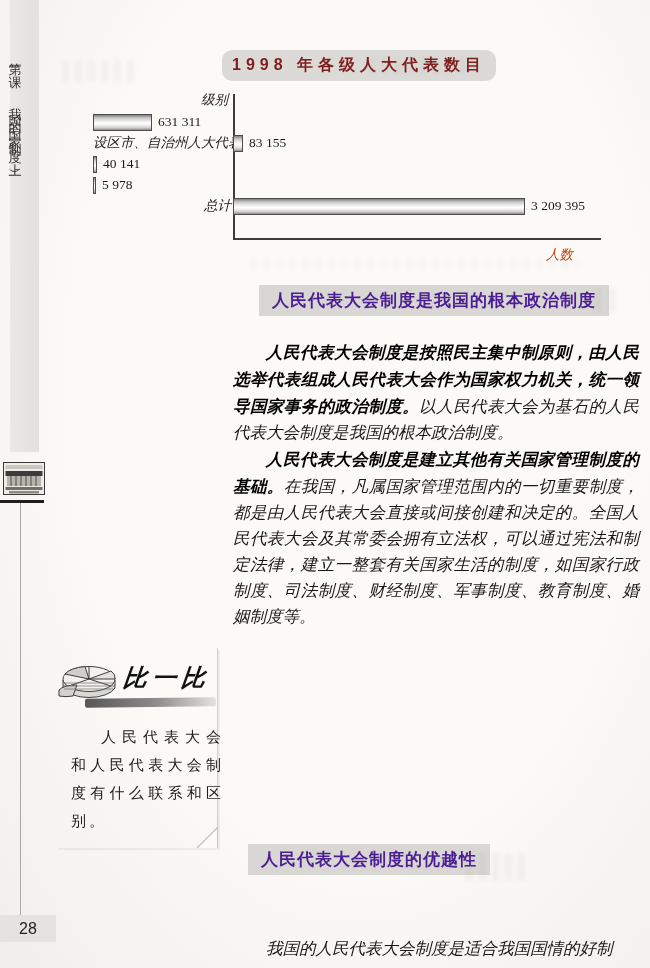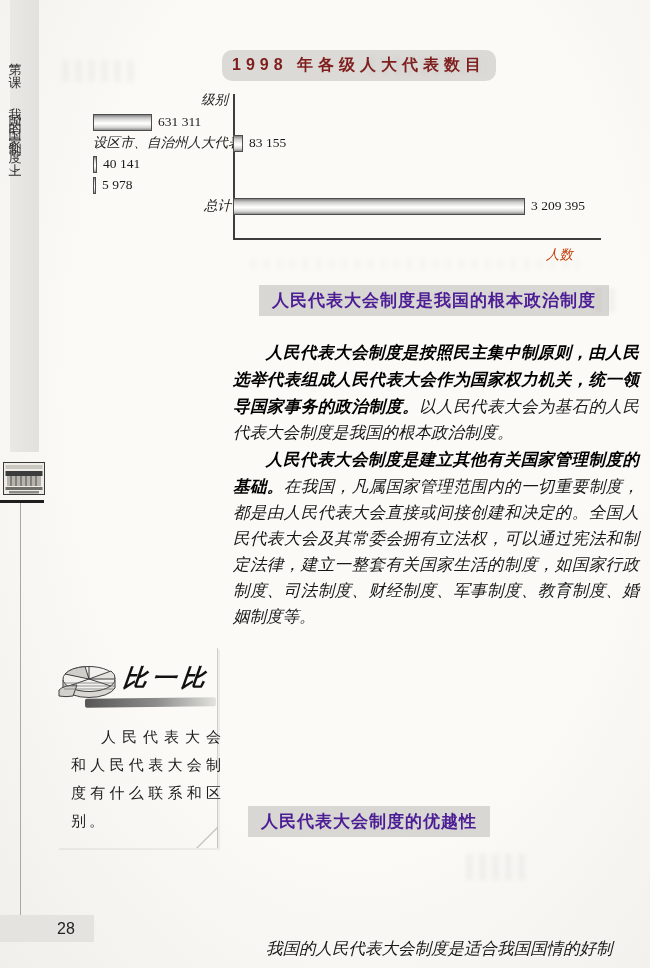--- a/index.html
+++ b/index.html
@@ -13,21 +13,21 @@
   .sidebar-strip{position:absolute;left:10px;top:0;width:29px;height:452px;
     background:linear-gradient(90deg,#e9e8e4,#e2e1dd);}
   .vtext{position:absolute;left:0;top:52px;width:29px;display:flex;flex-direction:column;align-items:center;gap:24px;}
   .vtext span{writing-mode:vertical-rl;font-family:"Liberation Sans",sans-serif;
     font-size:13px;letter-spacing:7px;color:#2d2d2d;}
   .stamp{position:absolute;left:3px;top:462px;width:42px;height:33px;}
   .rule-h{position:absolute;left:0;top:500px;width:44px;height:3px;background:#1e1e1e;}
   .rule-v{position:absolute;left:20px;top:503px;width:1px;height:413px;background:#a9a8a4;}
   .pageno{position:absolute;left:0;top:915px;width:56px;height:27px;background:#e4e3df;
     display:flex;align-items:center;justify-content:center;
-    font-family:"Liberation Sans",sans-serif;font-size:16px;color:#222;padding-left:38px;}
+    font-family:"Liberation Sans",sans-serif;font-size:16px;color:#222;}
   
   .chart-title{position:absolute;left:222px;top:50px;background:#dbdad6;
     padding:5px 10px;font-family:"Liberation Sans",sans-serif;font-weight:bold;
     font-size:16px;letter-spacing:5px;color:#7f1d1d;white-space:nowrap;border-radius:10px;}
   .ylab{position:absolute;left:160px;top:91px;width:68px;text-align:right;
     font-style:italic;font-size:13.5px;color:#222;}
   .xlab{position:absolute;left:546px;top:246px;font-style:italic;font-size:13.5px;color:#c2410c;}
   .axis-y{position:absolute;left:233px;top:94px;width:2px;height:145px;background:#3d3d3d;}
   .axis-x{position:absolute;left:233px;top:238px;width:368px;height:2px;background:#3d3d3d;}
   .chart-rows{position:absolute;left:93px;top:112px;width:540px;}
@@ -35,21 +35,21 @@
   .bar-label{width:138px;text-align:right;padding-right:2px;font-style:italic;
     font-size:13.5px;color:#222;white-space:nowrap;flex:none;}
   .bar{height:15px;flex:none;border:1px solid #4c4c4c;
     background:linear-gradient(180deg,#7f7f7f 0%,#c9c9c9 20%,#f3f3f1 45%,#ffffff 58%,#d8d8d6 82%,#909090 100%);}
   .bar-value{margin-left:6px;font-size:13.5px;color:#1a1a1a;white-space:nowrap;}
   
   .heading{position:absolute;background:#d8d7d3;color:#4c1d95;
     font-family:"Liberation Sans",sans-serif;font-weight:bold;font-size:17px;
     letter-spacing:1px;padding:4px 13px;white-space:nowrap;margin-left:8px;}
   #heading-1{left:251px;top:285px;}
-  #heading-2{left:240px;top:806px;}
+  #heading-2{left:240px;top:844px;}
   .bodycol{position:absolute;left:233px;width:406px;font-size:16.5px;line-height:26px;
     text-align:justify;color:#181818;}
   #maintext{top:339px;}
   #lasttext{top:936px;}
   .bodycol p{margin:0;text-indent:2em;font-style:italic;}
   .bodycol b{font-family:"Liberation Sans",sans-serif;font-weight:bold;color:#000;}
   
   .compare-card{position:absolute;left:57px;top:648px;width:160px;height:200px;
     border-right:1px solid #cfcec9;box-shadow:2px 2px 0 rgba(0,0,0,0.05);}
   .pie-icon{position:absolute;left:-2px;top:4px;width:64px;height:60px;}

